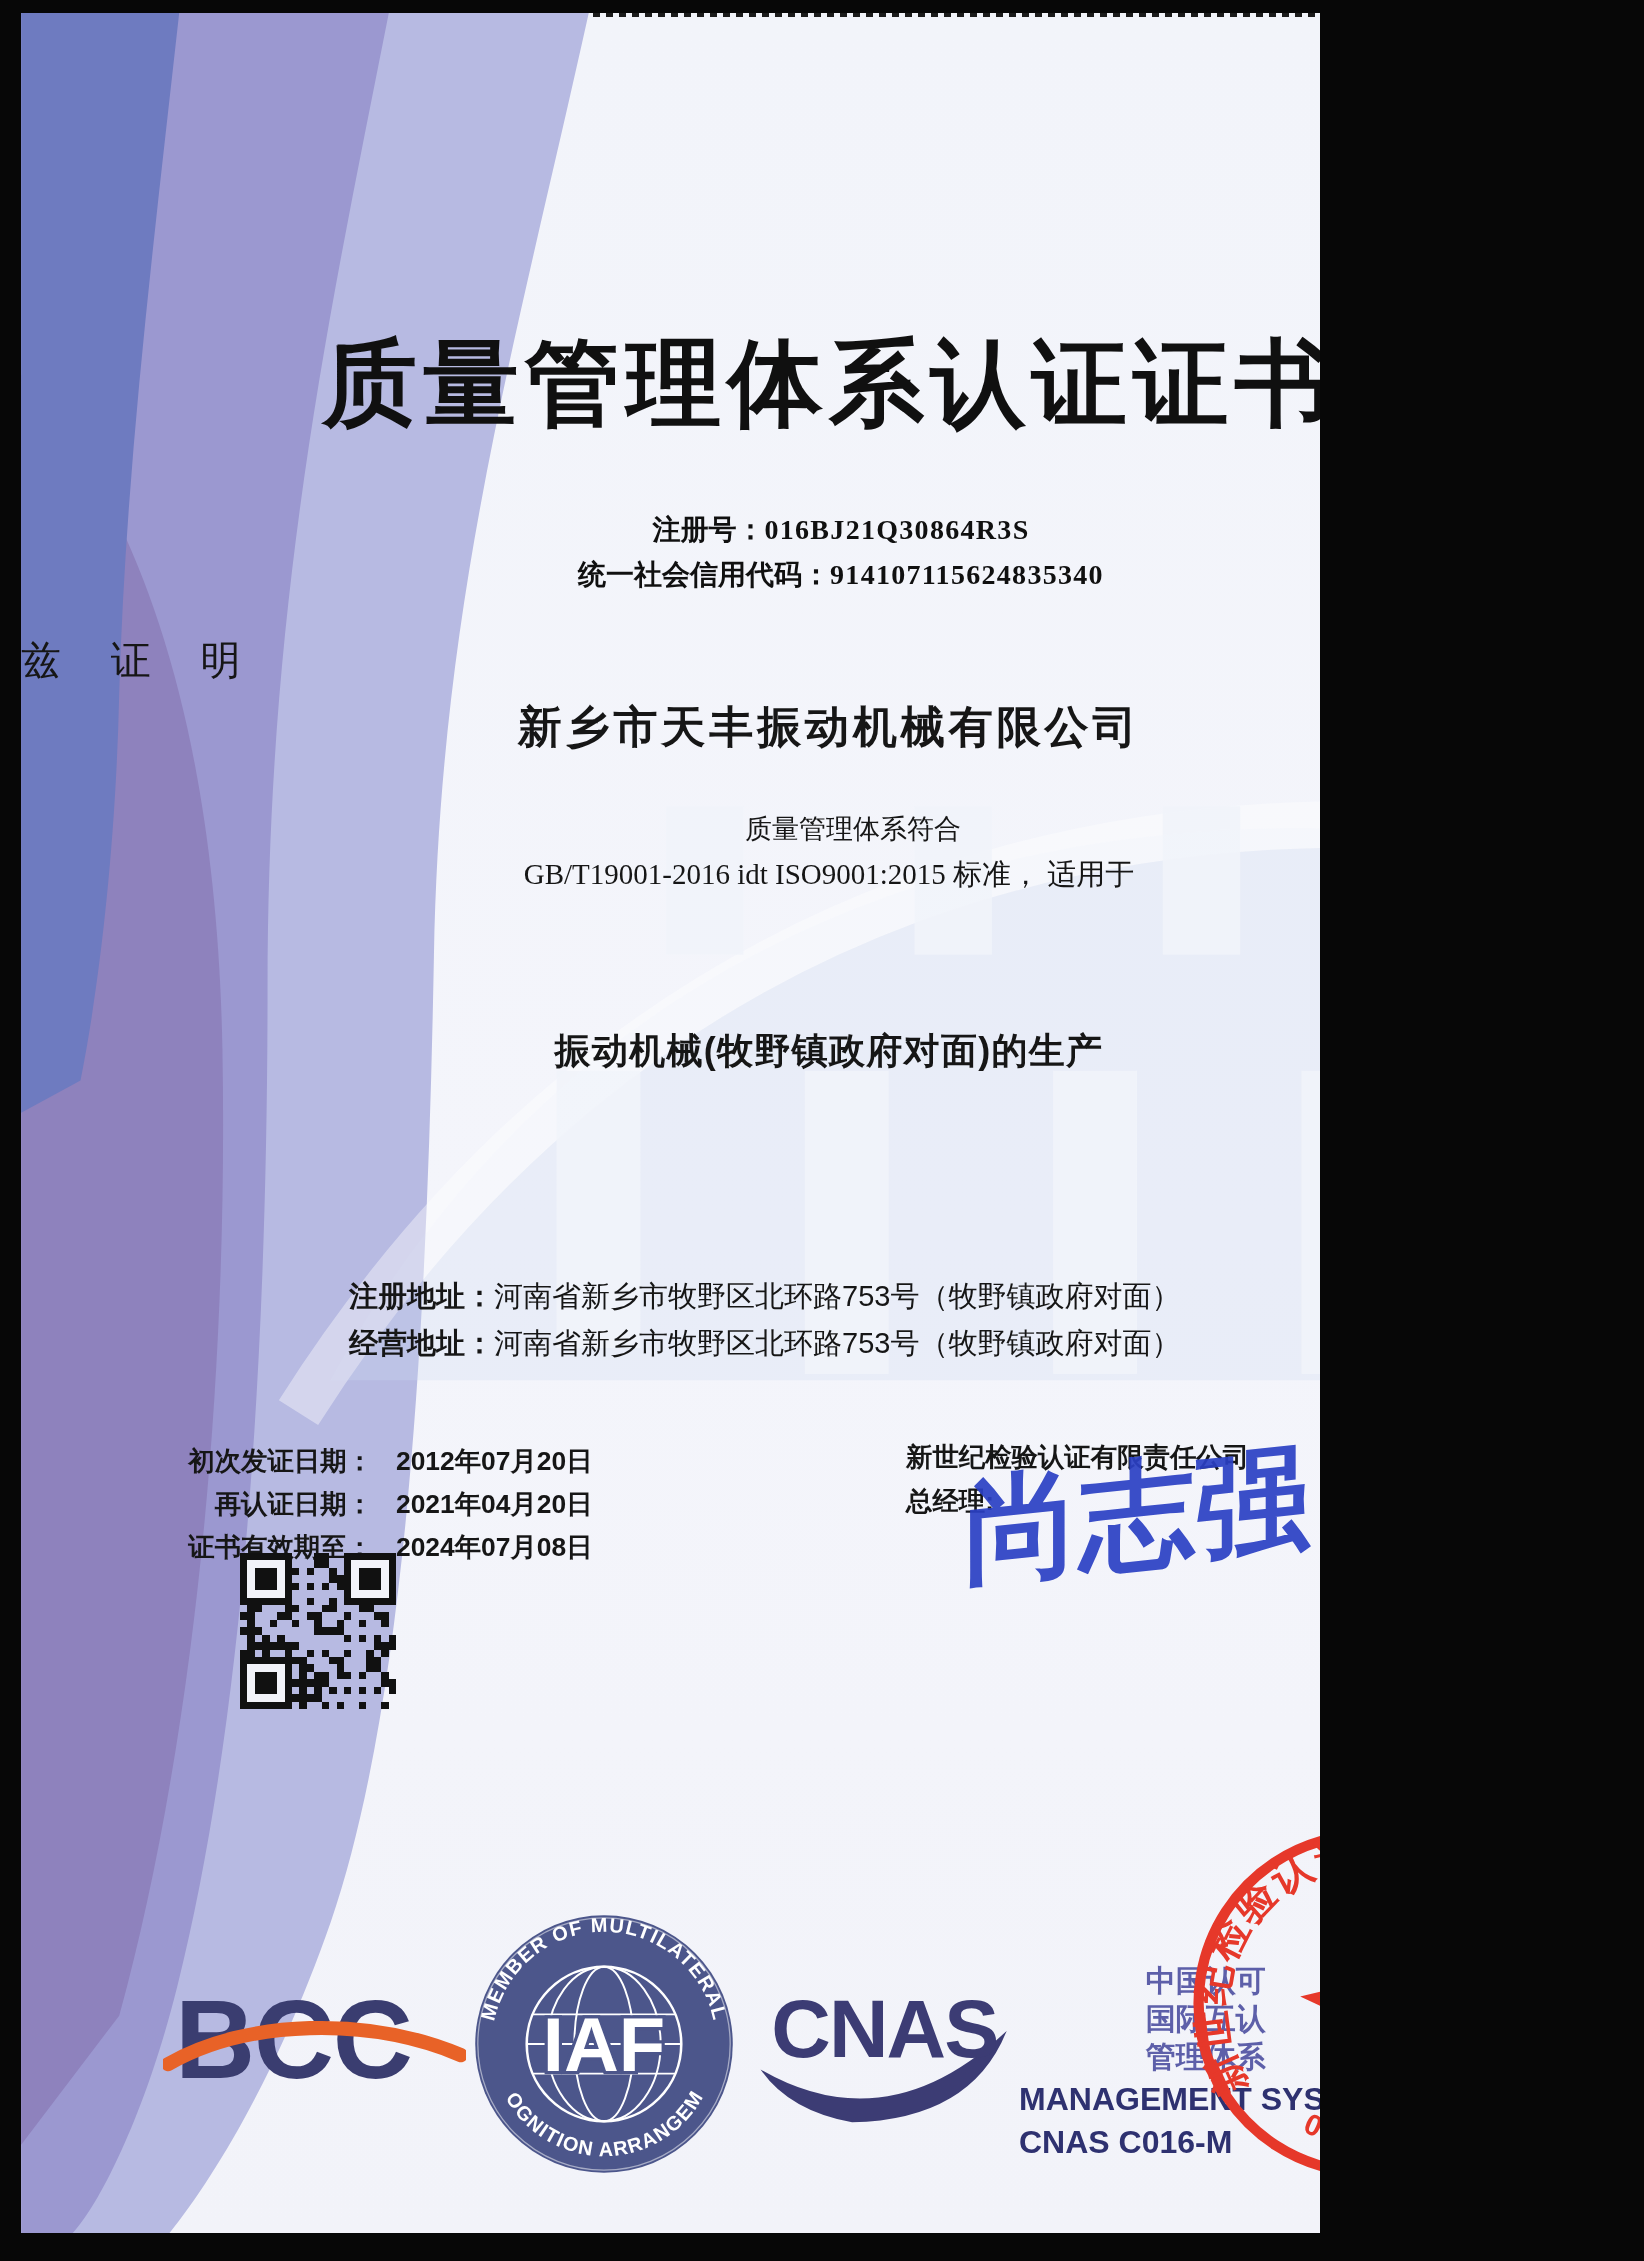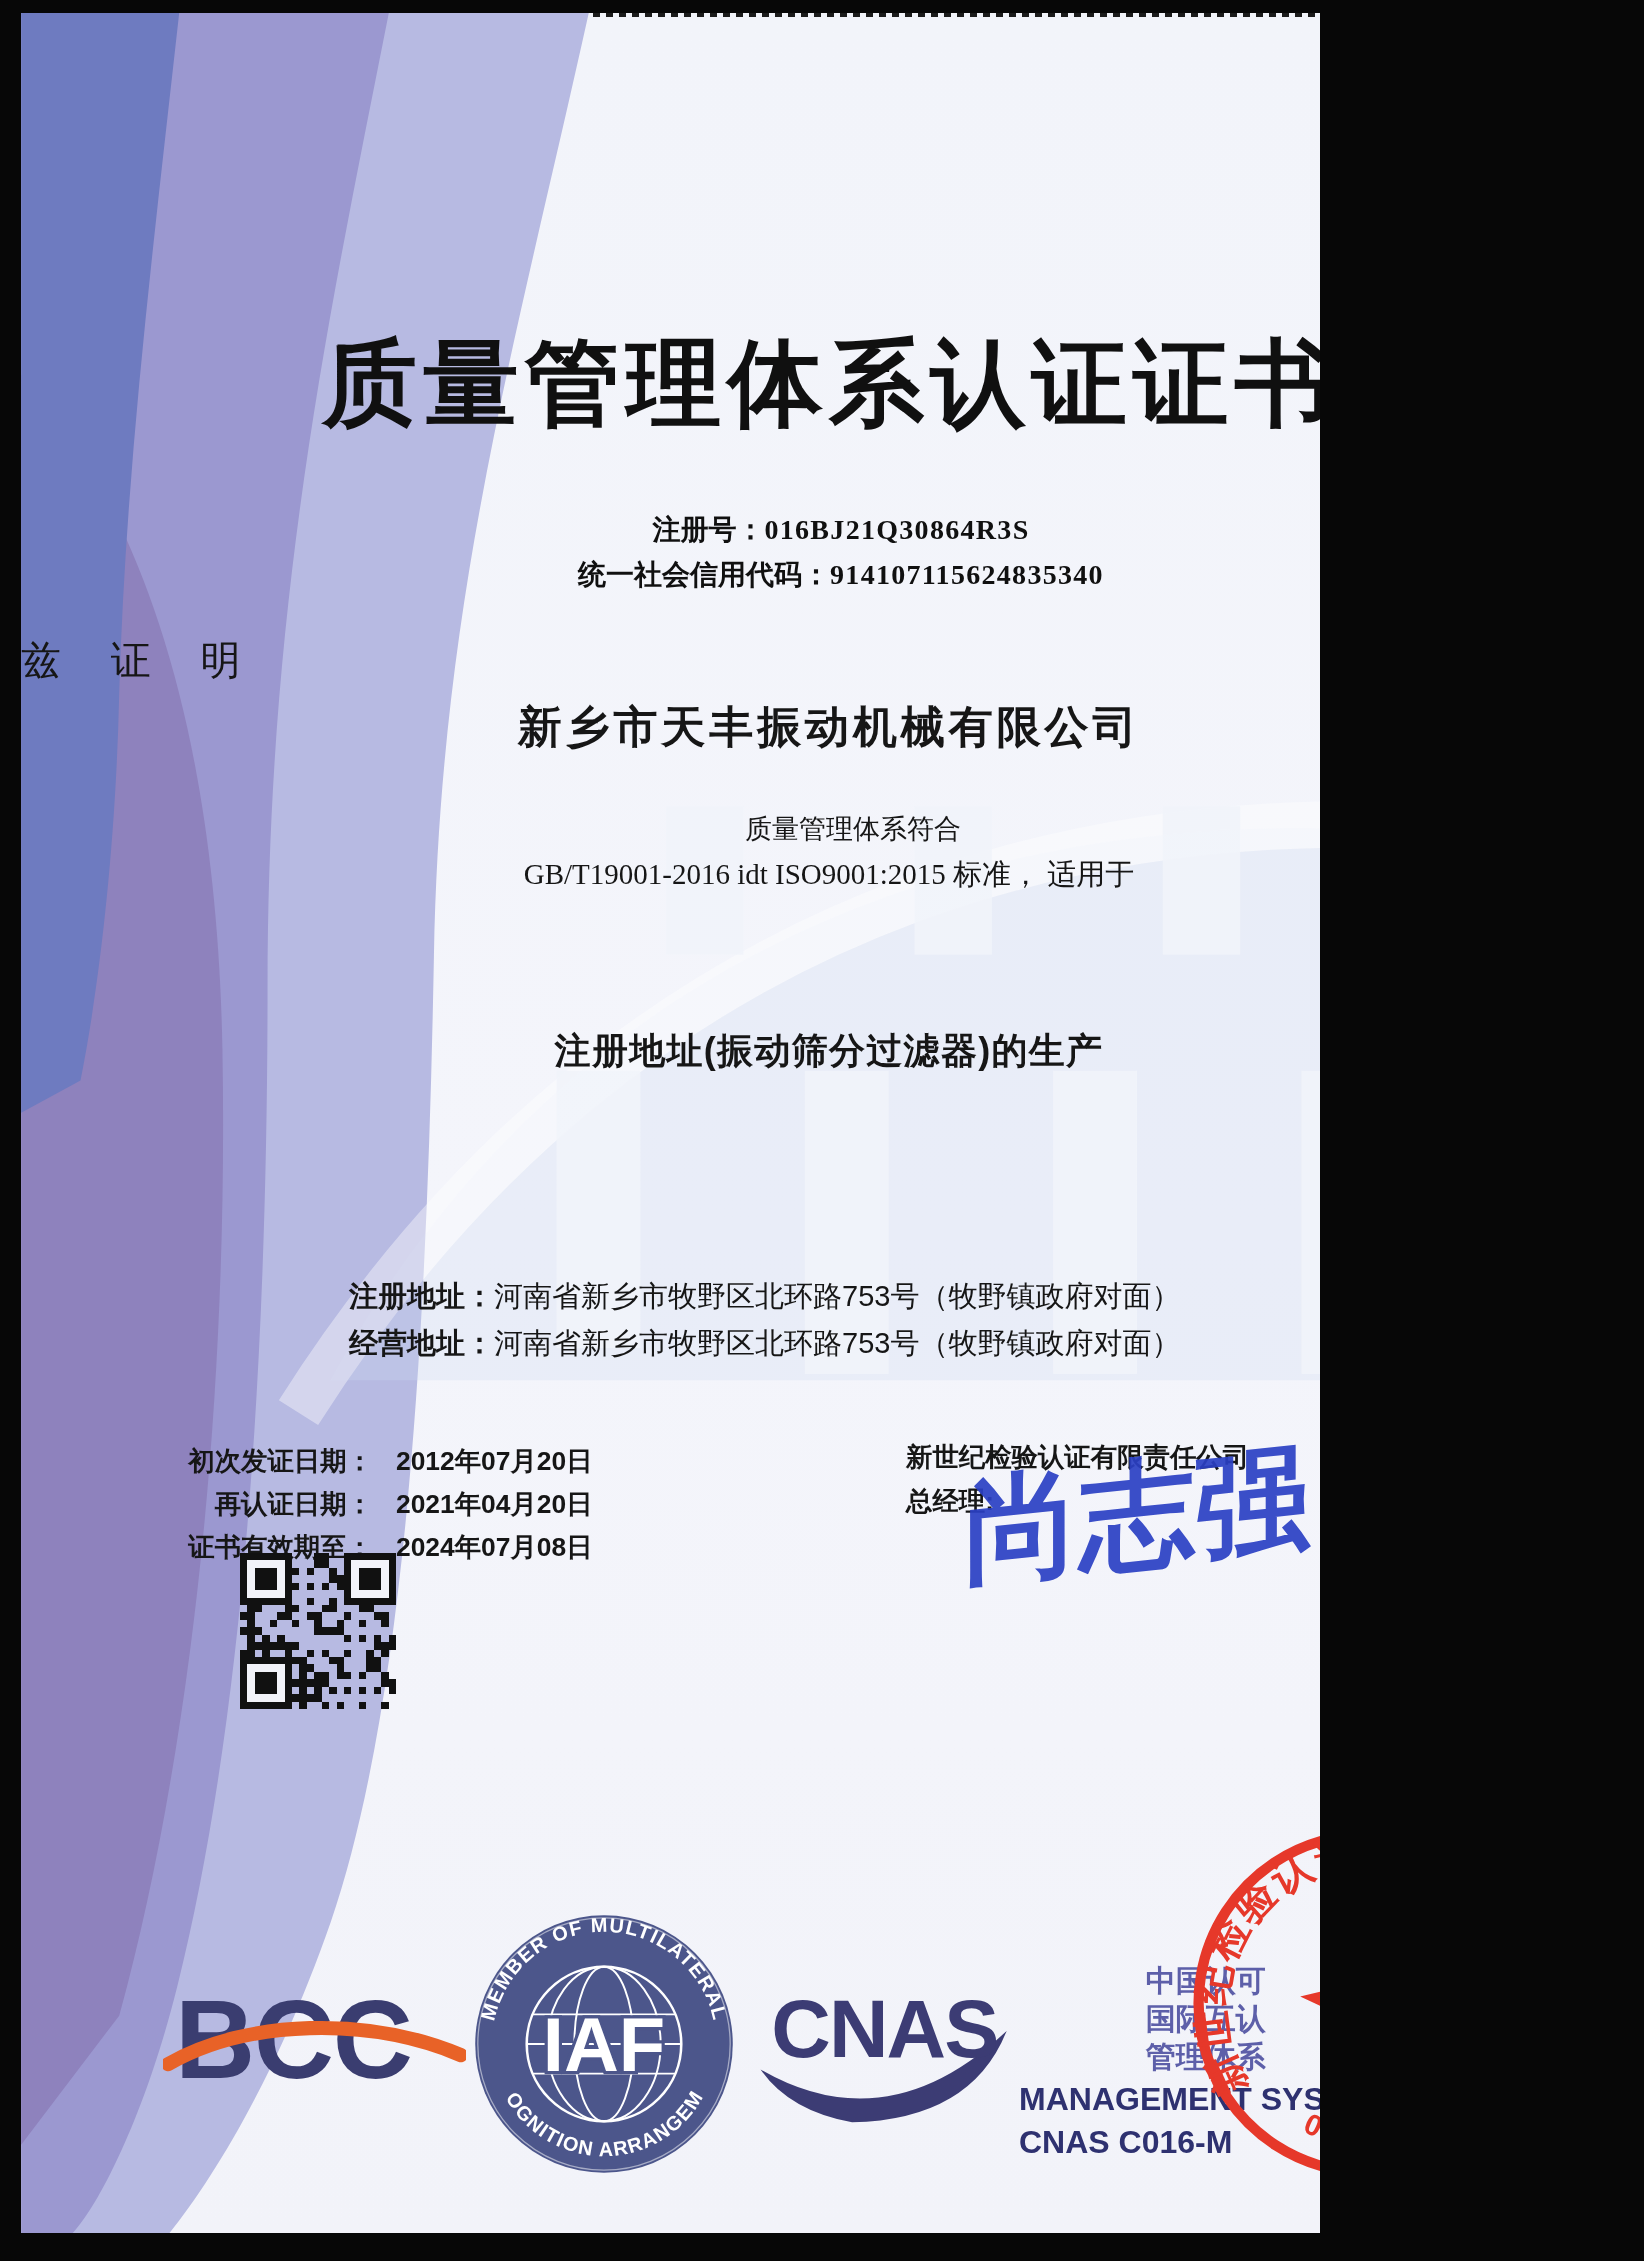--- a/index.html
+++ b/index.html
@@ -86,21 +86,21 @@
     <span class="lbl">注册号：</span><span class="val">016BJ21Q30864R3S</span>
   </div>
   <div class="layer reg-line" id="reg-line2">
     <span class="lbl">统一社会信用代码：</span><span class="val">914107115624835340</span>
   </div>
 
   <div class="layer" id="hereby">兹 证 明</div>
   <div class="layer" id="company">新乡市天丰振动机械有限公司</div>
   <div class="layer" id="conform">质量管理体系符合</div>
   <div class="layer" id="standard">GB/T19001-2016 idt ISO9001:2015 标准，  适用于</div>
-  <div class="layer" id="scope">注册地址(振动筛分过滤器)的生产</div>
+  <div class="layer" id="scope">振动机械(牧野镇政府对面)的生产</div>
 
   <div class="layer addr-line" id="addr1">
     <span class="lbl">注册地址：</span><span>河南省新乡市牧野区北环路753号（牧野镇政府对面）</span>
   </div>
   <div class="layer addr-line" id="addr2">
     <span class="lbl">经营地址：</span><span>河南省新乡市牧野区北环路753号（牧野镇政府对面）</span>
   </div>
 
   <div id="dash-line"></div>
 

